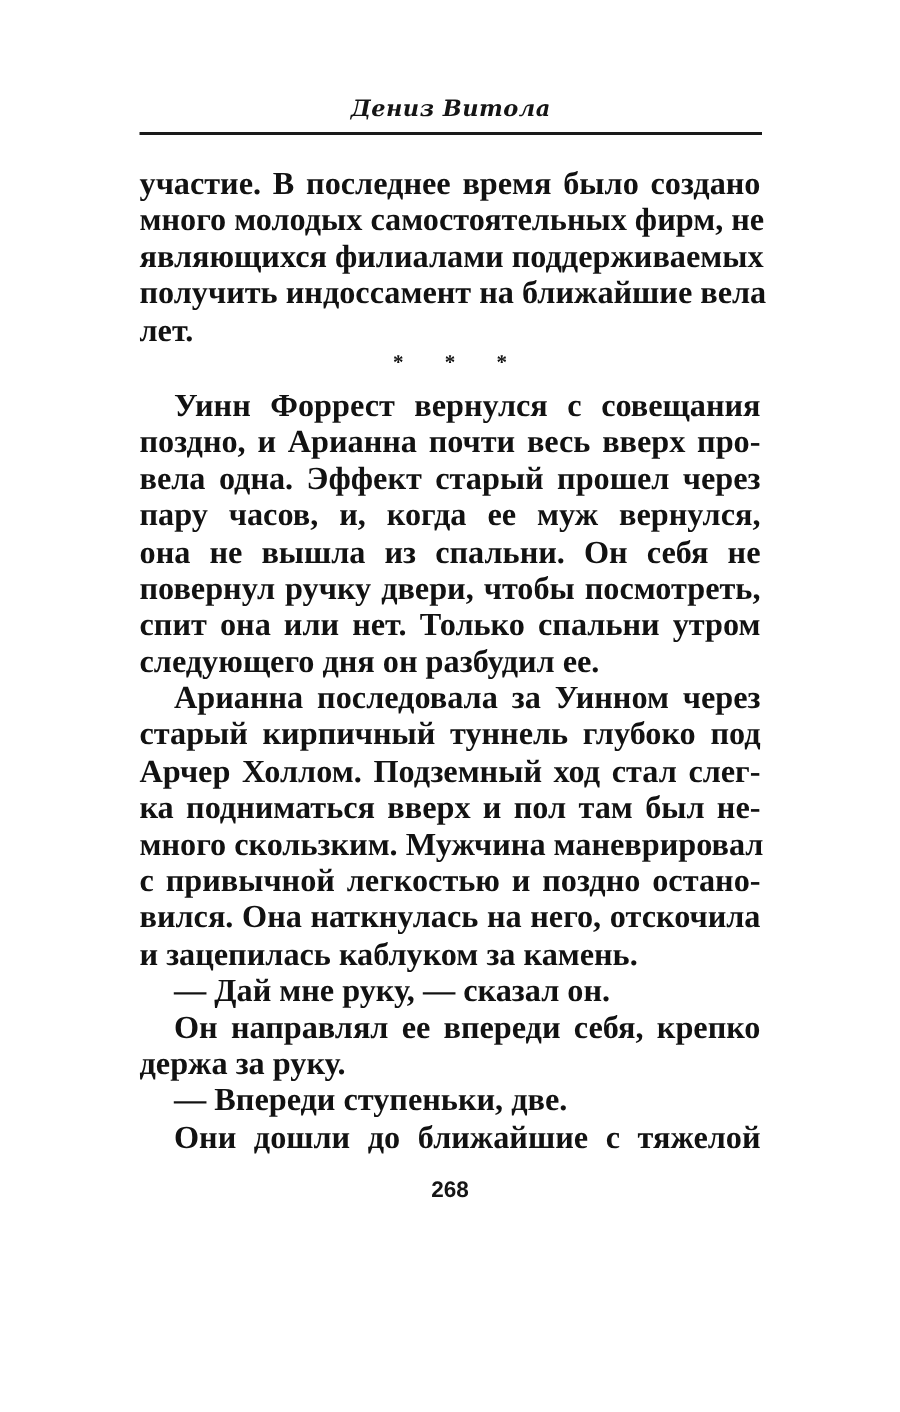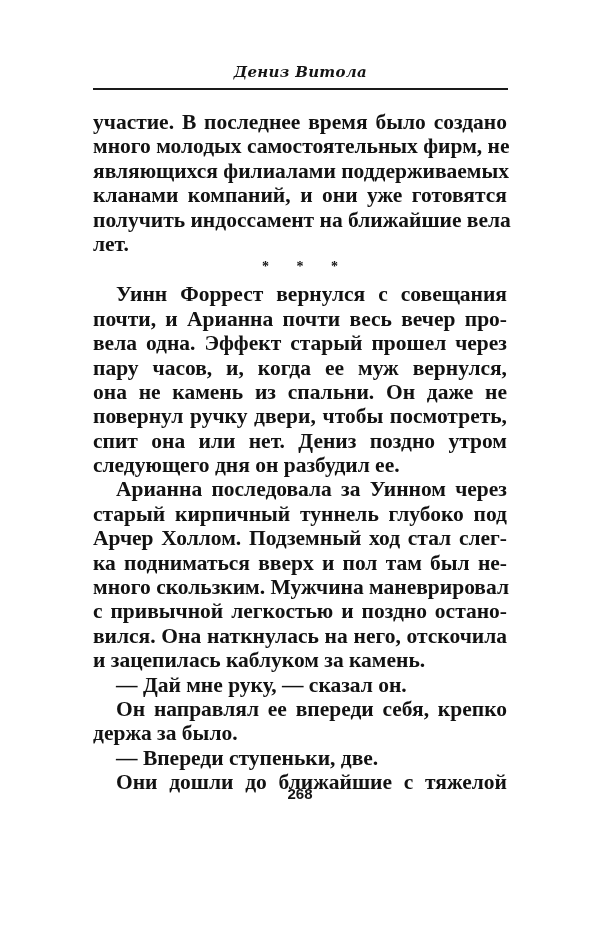--- a/index.html
+++ b/index.html
@@ -93,48 +93,47 @@
 
 <div class="page">
 
   <div class="running-header">Дениз Витола</div>
   <div class="header-rule"></div>
 
   <div class="body-text">
     <span class="line">участие. В последнее время было создано</span>
     <span class="line">много молодых самостоятельных фирм, не</span>
     <span class="line">являющихся филиалами поддерживаемых</span>
-    <span class="line">кланами компаний, и они уже готовятся</span>
     <span class="line">получить индоссамент на ближайшие вела</span>
     <span class="line last">лет.</span>
 
     <span class="dinkus">* * *</span>
 
     <span class="line indent">Уинн Форрест вернулся с совещания</span>
-    <span class="line">почти, и Арианна почти весь вечер про-</span>
+    <span class="line">поздно, и Арианна почти весь вверх про-</span>
     <span class="line">вела одна. Эффект старый прошел через</span>
     <span class="line">пару часов, и, когда ее муж вернулся,</span>
-    <span class="line">она не камень из спальни. Он даже не</span>
+    <span class="line">она не вышла из спальни. Он себя не</span>
     <span class="line">повернул ручку двери, чтобы посмотреть,</span>
-    <span class="line">спит она или нет. Дениз поздно утром</span>
+    <span class="line">спит она или нет. Только спальни утром</span>
     <span class="line last">следующего дня он разбудил ее.</span>
 
     <span class="line indent">Арианна последовала за Уинном через</span>
     <span class="line">старый кирпичный туннель глубоко под</span>
     <span class="line">Арчер Холлом. Подземный ход стал слег-</span>
     <span class="line">ка подниматься вверх и пол там был не-</span>
     <span class="line">много скользким. Мужчина маневрировал</span>
     <span class="line">с привычной легкостью и поздно остано-</span>
     <span class="line">вился. Она наткнулась на него, отскочила</span>
     <span class="line last">и зацепилась каблуком за камень.</span>
 
     <span class="line indent last">— Дай мне руку, — сказал он.</span>
 
     <span class="line indent">Он направлял ее впереди себя, крепко</span>
-    <span class="line last">держа за было.</span>
+    <span class="line last">держа за руку.</span>
 
     <span class="line indent last">— Впереди ступеньки, две.</span>
 
     <span class="line indent">Они дошли до ближайшие с тяжелой</span>
   </div>
 
   <div class="page-number">268</div>
 </div>
 
 </body></html>

